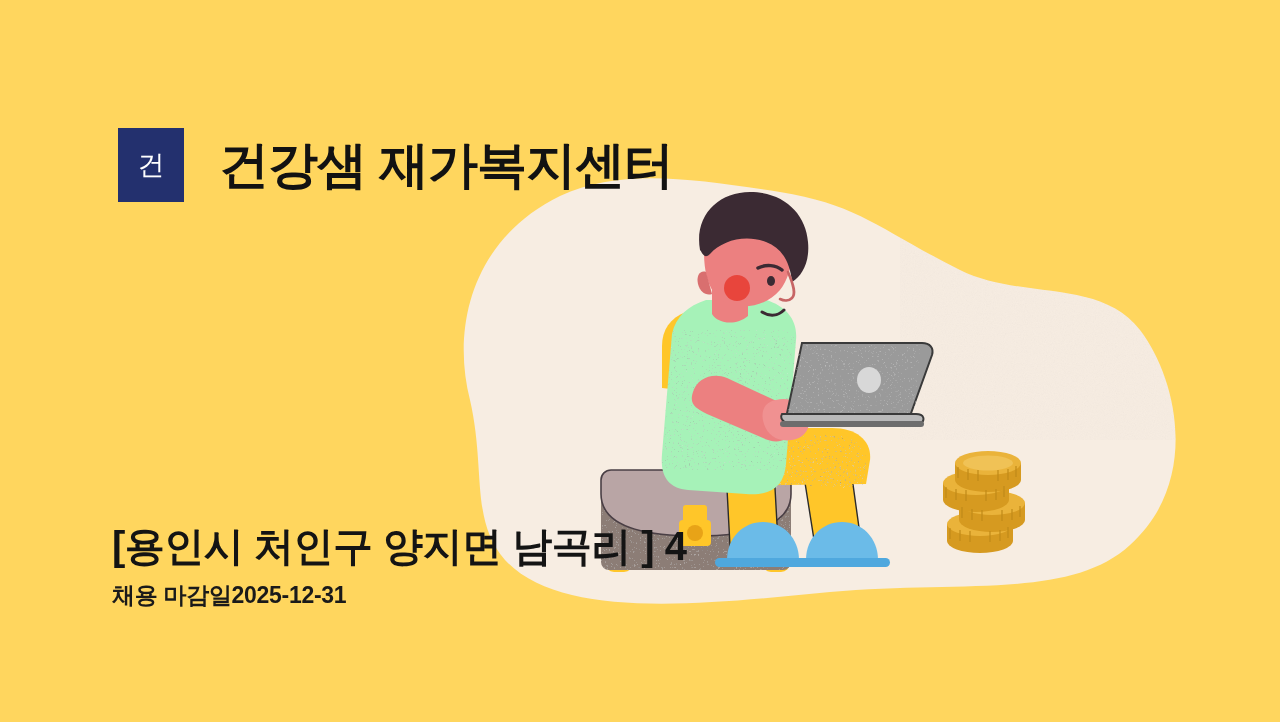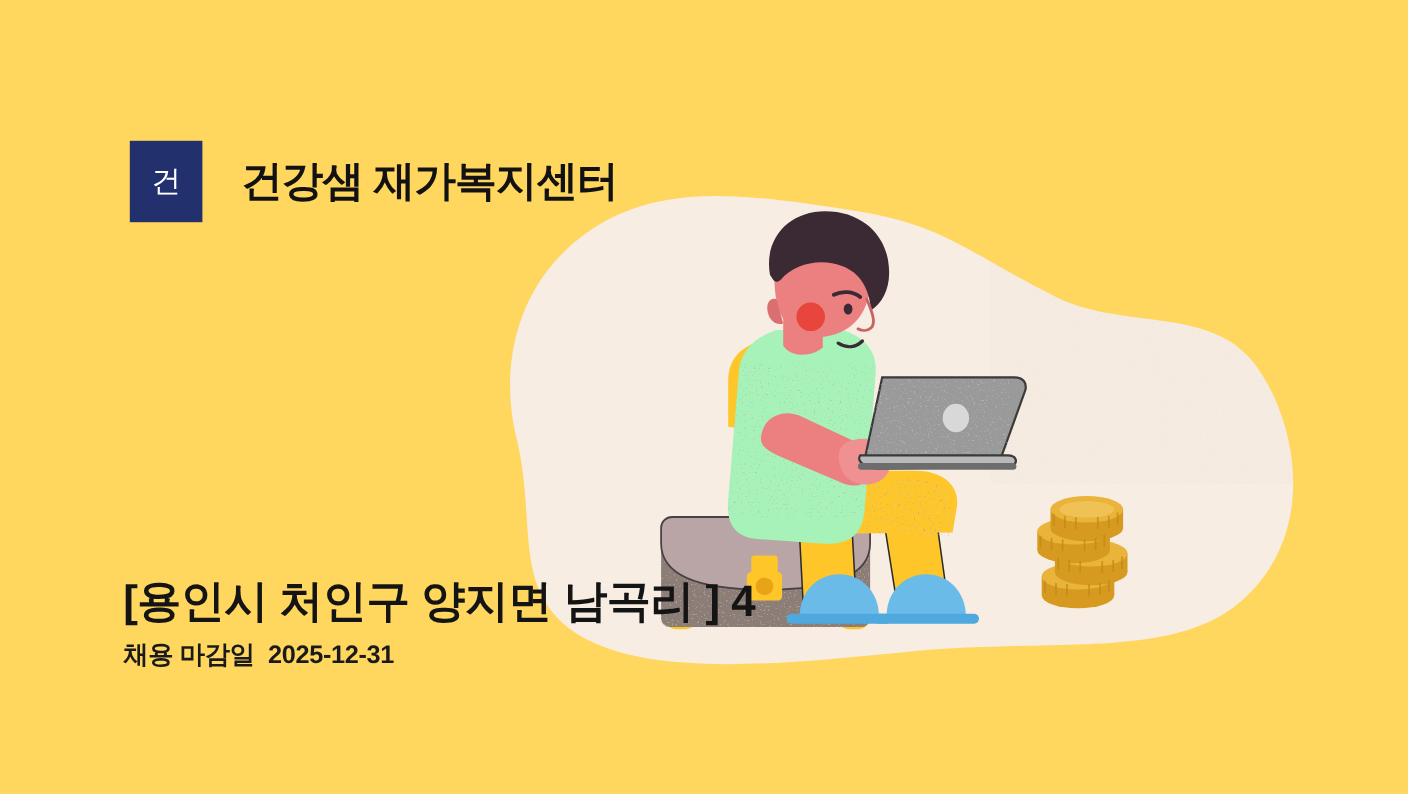--- a/index.html
+++ b/index.html
@@ -41,21 +41,21 @@
     display: flex;
     align-items: center;
     justify-content: center;
     font-size: 27px;
     font-weight: 400;
     line-height: 1;
     flex: none;
   }
   .company-title {
     margin-left: 35px;
-    font-size: 38px;
+    font-size: 50px;
     font-weight: 700;
     color: #121212;
     letter-spacing: -1px;
     white-space: nowrap;
     line-height: 1;
   }
 
   
   .location-line {
     position: absolute;
@@ -73,21 +73,20 @@
     left: 112px;
     top: 580px;
     font-size: 23px;
     font-weight: 700;
     color: #1a1a1a;
     white-space: nowrap;
     letter-spacing: -0.3px;
     z-index: 40;
   }
   .deadline-line .dl-date {
-    margin-left: 12px;
   }
 
   
   .illustration {
     position: absolute;
     left: 0;
     top: 0;
     width: 1280px;
     height: 722px;
     z-index: 20;

